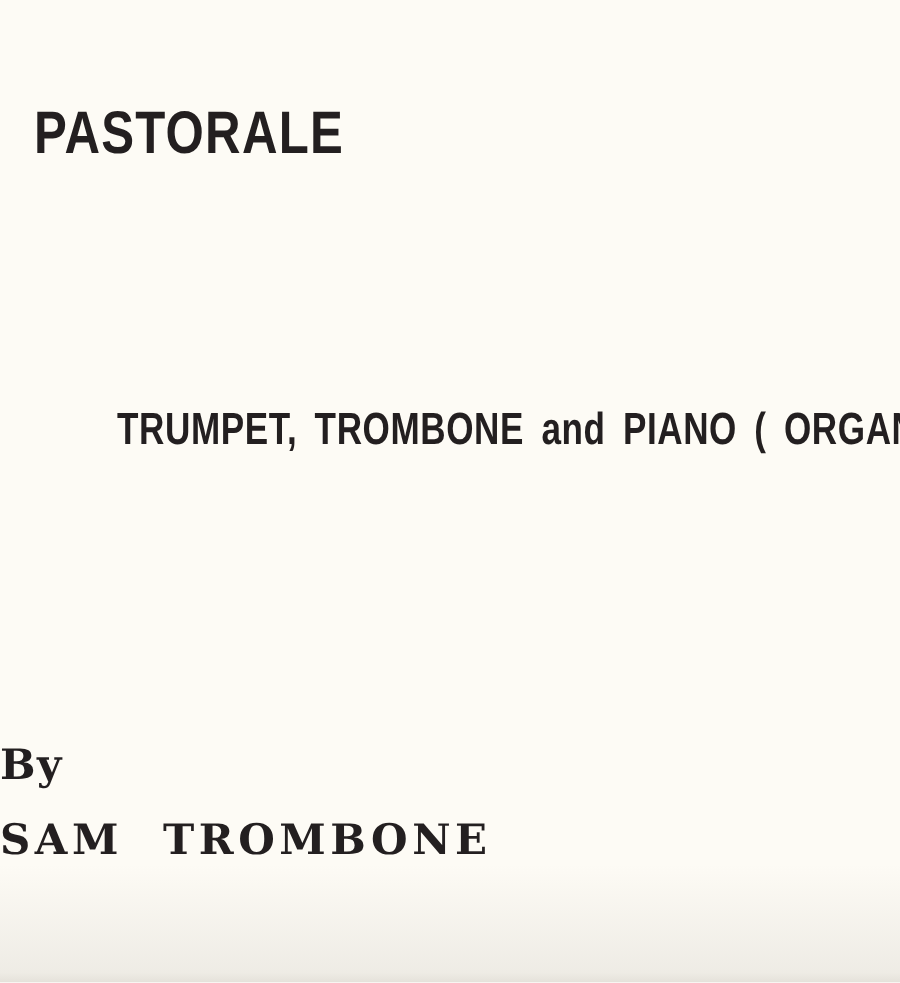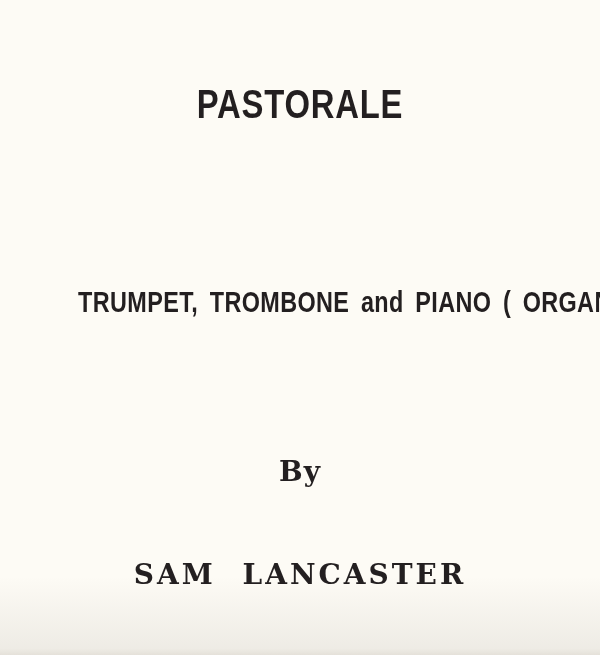--- a/index.html
+++ b/index.html
@@ -17,24 +17,23 @@
         rgba(253, 252, 246, 0) 88%,
         rgba(226, 223, 216, 0.55) 99%,
         rgba(218, 214, 206, 0.7) 100%),
       #fdfbf5;
     color: #231f20;
   }
   .line {
     position: absolute;
     left: 0;
     right: 0;
-    text-align: center;
+    text-align: left;
     line-height: 1;
     white-space: nowrap;
-    margin-top: 15px;
   }
   .sans {
     font-family: "Liberation Sans", sans-serif;
     font-weight: bold;
   }
   .serif {
     font-family: "DejaVu Serif", "Liberation Serif", serif;
     font-weight: bold;
   }
   .condensed {
@@ -59,21 +58,21 @@
   .instrumentation {
     top: 272px;
     font-size: 30px;
   }
   .instrumentation .condensed {
     transform: scaleX(0.78);
     letter-spacing: 0.5px;
     word-spacing: 6px;
   }
   .by-label {
-    top: 443px;
+    top: 496px;
     font-size: 28px;
     letter-spacing: 1px;
   }
   .composer-name {
     top: 546px;
     font-size: 28px;
     letter-spacing: 3px;
     word-spacing: 14px;
   }
 </style>
@@ -85,14 +84,14 @@
     <span class="condensed">PASTORALE</span>
   </div>
 
 
   <div class="line sans instrumentation">
     <span class="condensed">TRUMPET, TROMBONE and PIANO ( ORGAN )</span>
   </div>
 
   <div class="line serif by-label">By</div>
 
-  <div class="line serif composer-name">SAM LANCASTER</div>
+  <div class="line serif composer-name">SAM TROMBONE</div>
 </div>
 
 </body></html>

